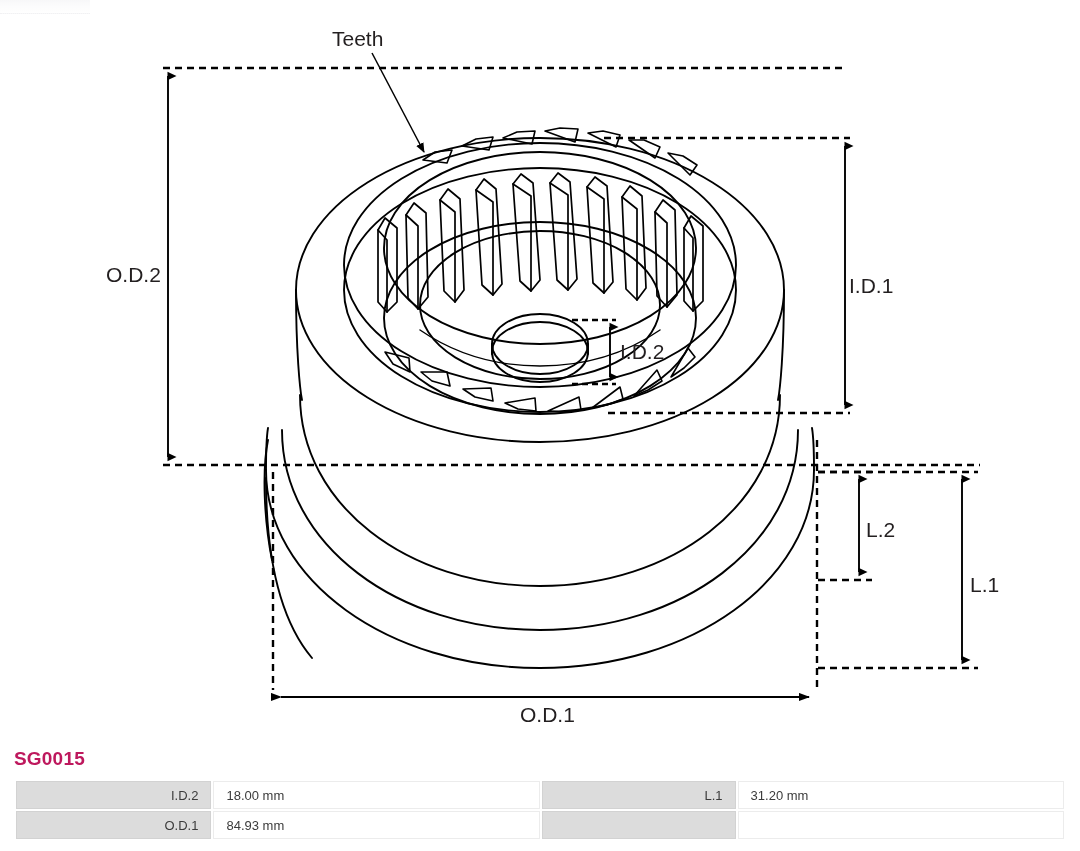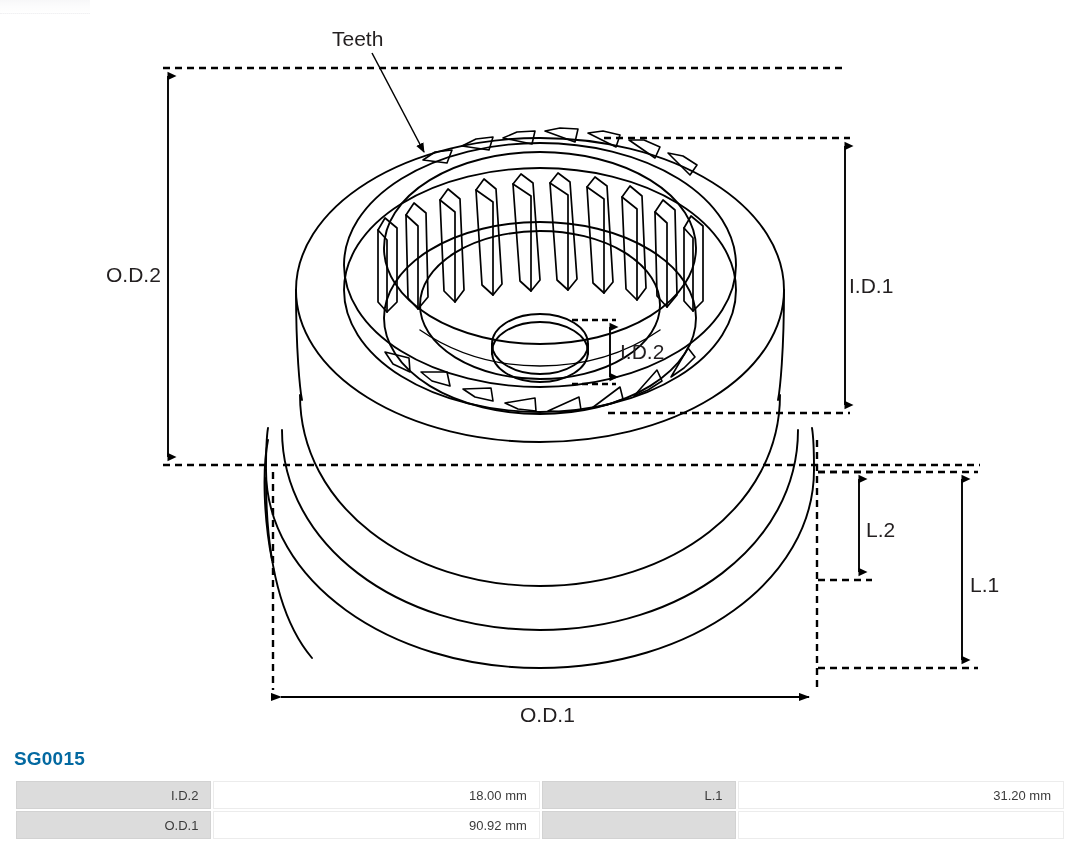--- a/index.html
+++ b/index.html
@@ -42,21 +42,21 @@
   #drawing svg { display: block; }
 
   
   .part-number {
     position: absolute;
     left: 14px;
     top: 748px;
     font-size: 19px;
     font-weight: bold;
     letter-spacing: .2px;
-    color: #0369a1;
+    color: #be185d;
     line-height: 22px;
   }
 
   
   .spec-table {
     position: absolute;
     left: 14px;
     top: 779px;
     width: 1052px;
     border-collapse: separate;
@@ -71,21 +71,21 @@
     color: #3b3b3b;
     white-space: nowrap;
   }
   .spec-table td.key {
     background: #dcdcdc;
     text-align: right;
     border: 1px solid #d2d2d2;
     width: 186px;
   }
   .spec-table td.val {
-    text-align: right;
+    text-align: left;
     width: 330px;
   }
   .spec-table td.key.blank { background: #dcdcdc; }
   .spec-table td.val.blank { background: #ffffff; }
 </style>
 </head>
 <body>
 
 <div id="page">
 
@@ -245,20 +245,20 @@
   <table class="spec-table">
     <tbody>
       <tr>
         <td class="key">I.D.2</td>
         <td class="val">18.00 mm</td>
         <td class="key">L.1</td>
         <td class="val">31.20 mm</td>
       </tr>
       <tr>
         <td class="key">O.D.1</td>
-        <td class="val">90.92 mm</td>
+        <td class="val">84.93 mm</td>
         <td class="key blank"></td>
         <td class="val blank"></td>
       </tr>
     </tbody>
   </table>
 
 </div>
 
 </body></html>

